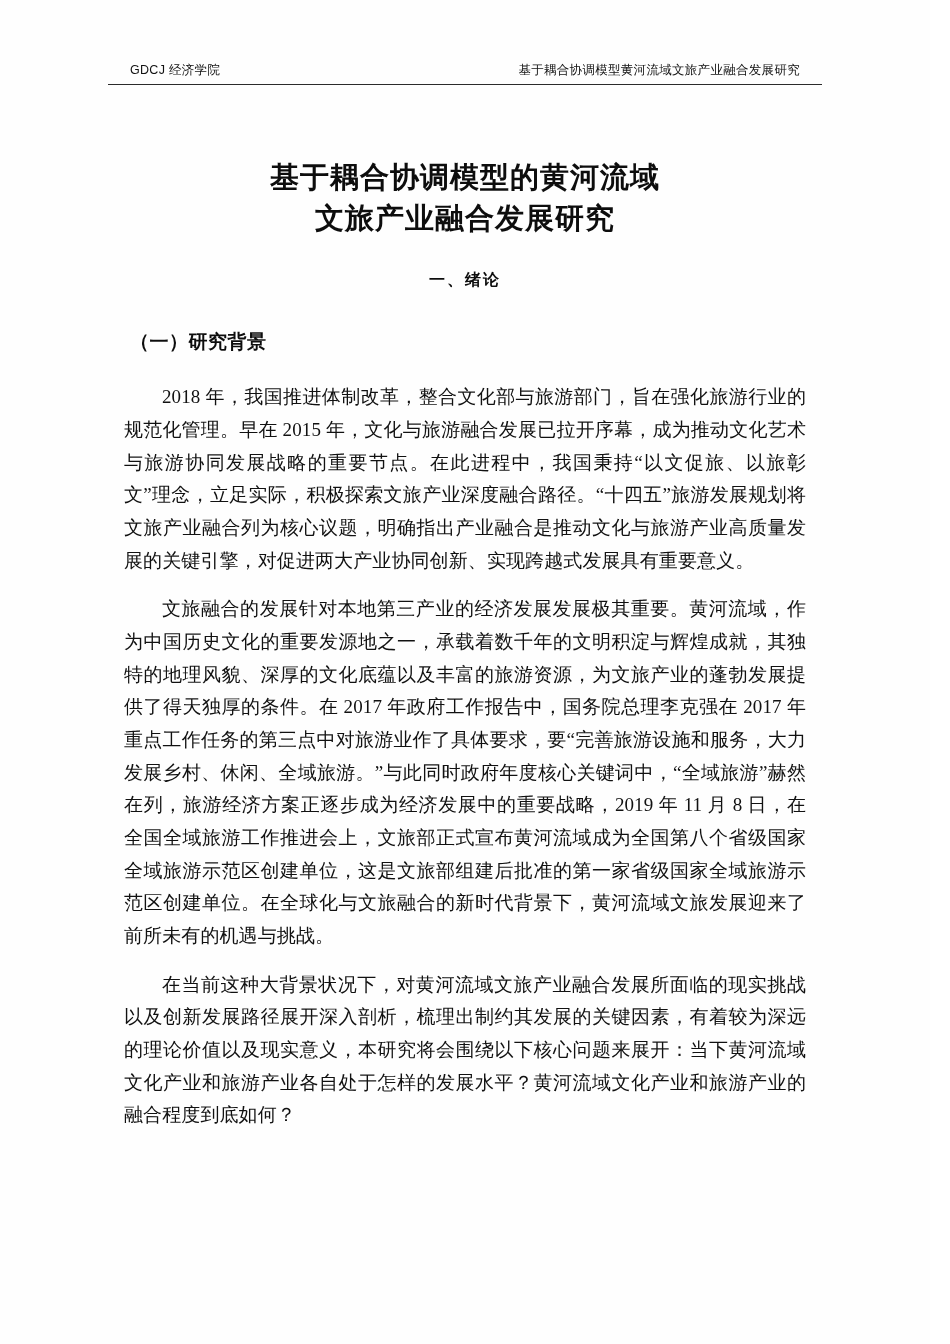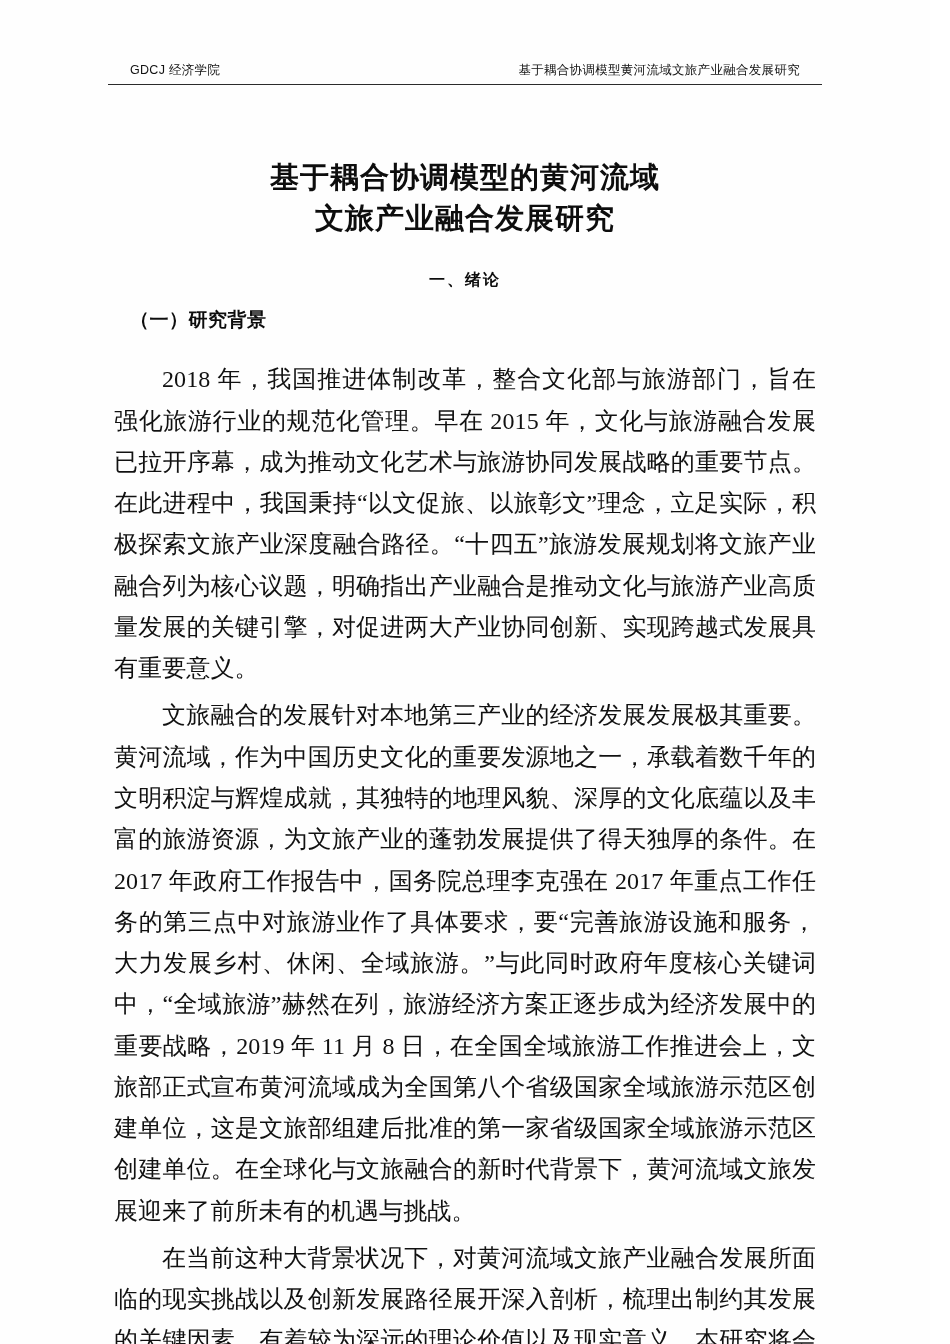--- a/index.html
+++ b/index.html
@@ -54,36 +54,36 @@
     margin-top: 31px;
     text-align: center;
     font-family: "Liberation Sans", sans-serif;
     font-weight: bold;
     font-size: 16px;
     letter-spacing: 2px;
     color: #0d0d0d;
   }
 
   .section-title {
-    margin-top: 16px;
+    margin-top: 38px;
     margin-left: 22px;
     font-family: "Liberation Sans", sans-serif;
     font-weight: bold;
     font-size: 19px;
     letter-spacing: 0.5px;
     color: #0d0d0d;
   }
 
   
   .body-text {
     margin-top: 26px;
   }
   .body-text p {
-    margin: 6px;
-    font-size: 24px;
+    margin: 16px;
+    font-size: 19px;
     line-height: 1.72;
     text-align: justify;
     text-justify: inter-ideograph;
     text-indent: 2em;
     color: #111;
     letter-spacing: 0.1px;
   }
 
   
   .footer {

